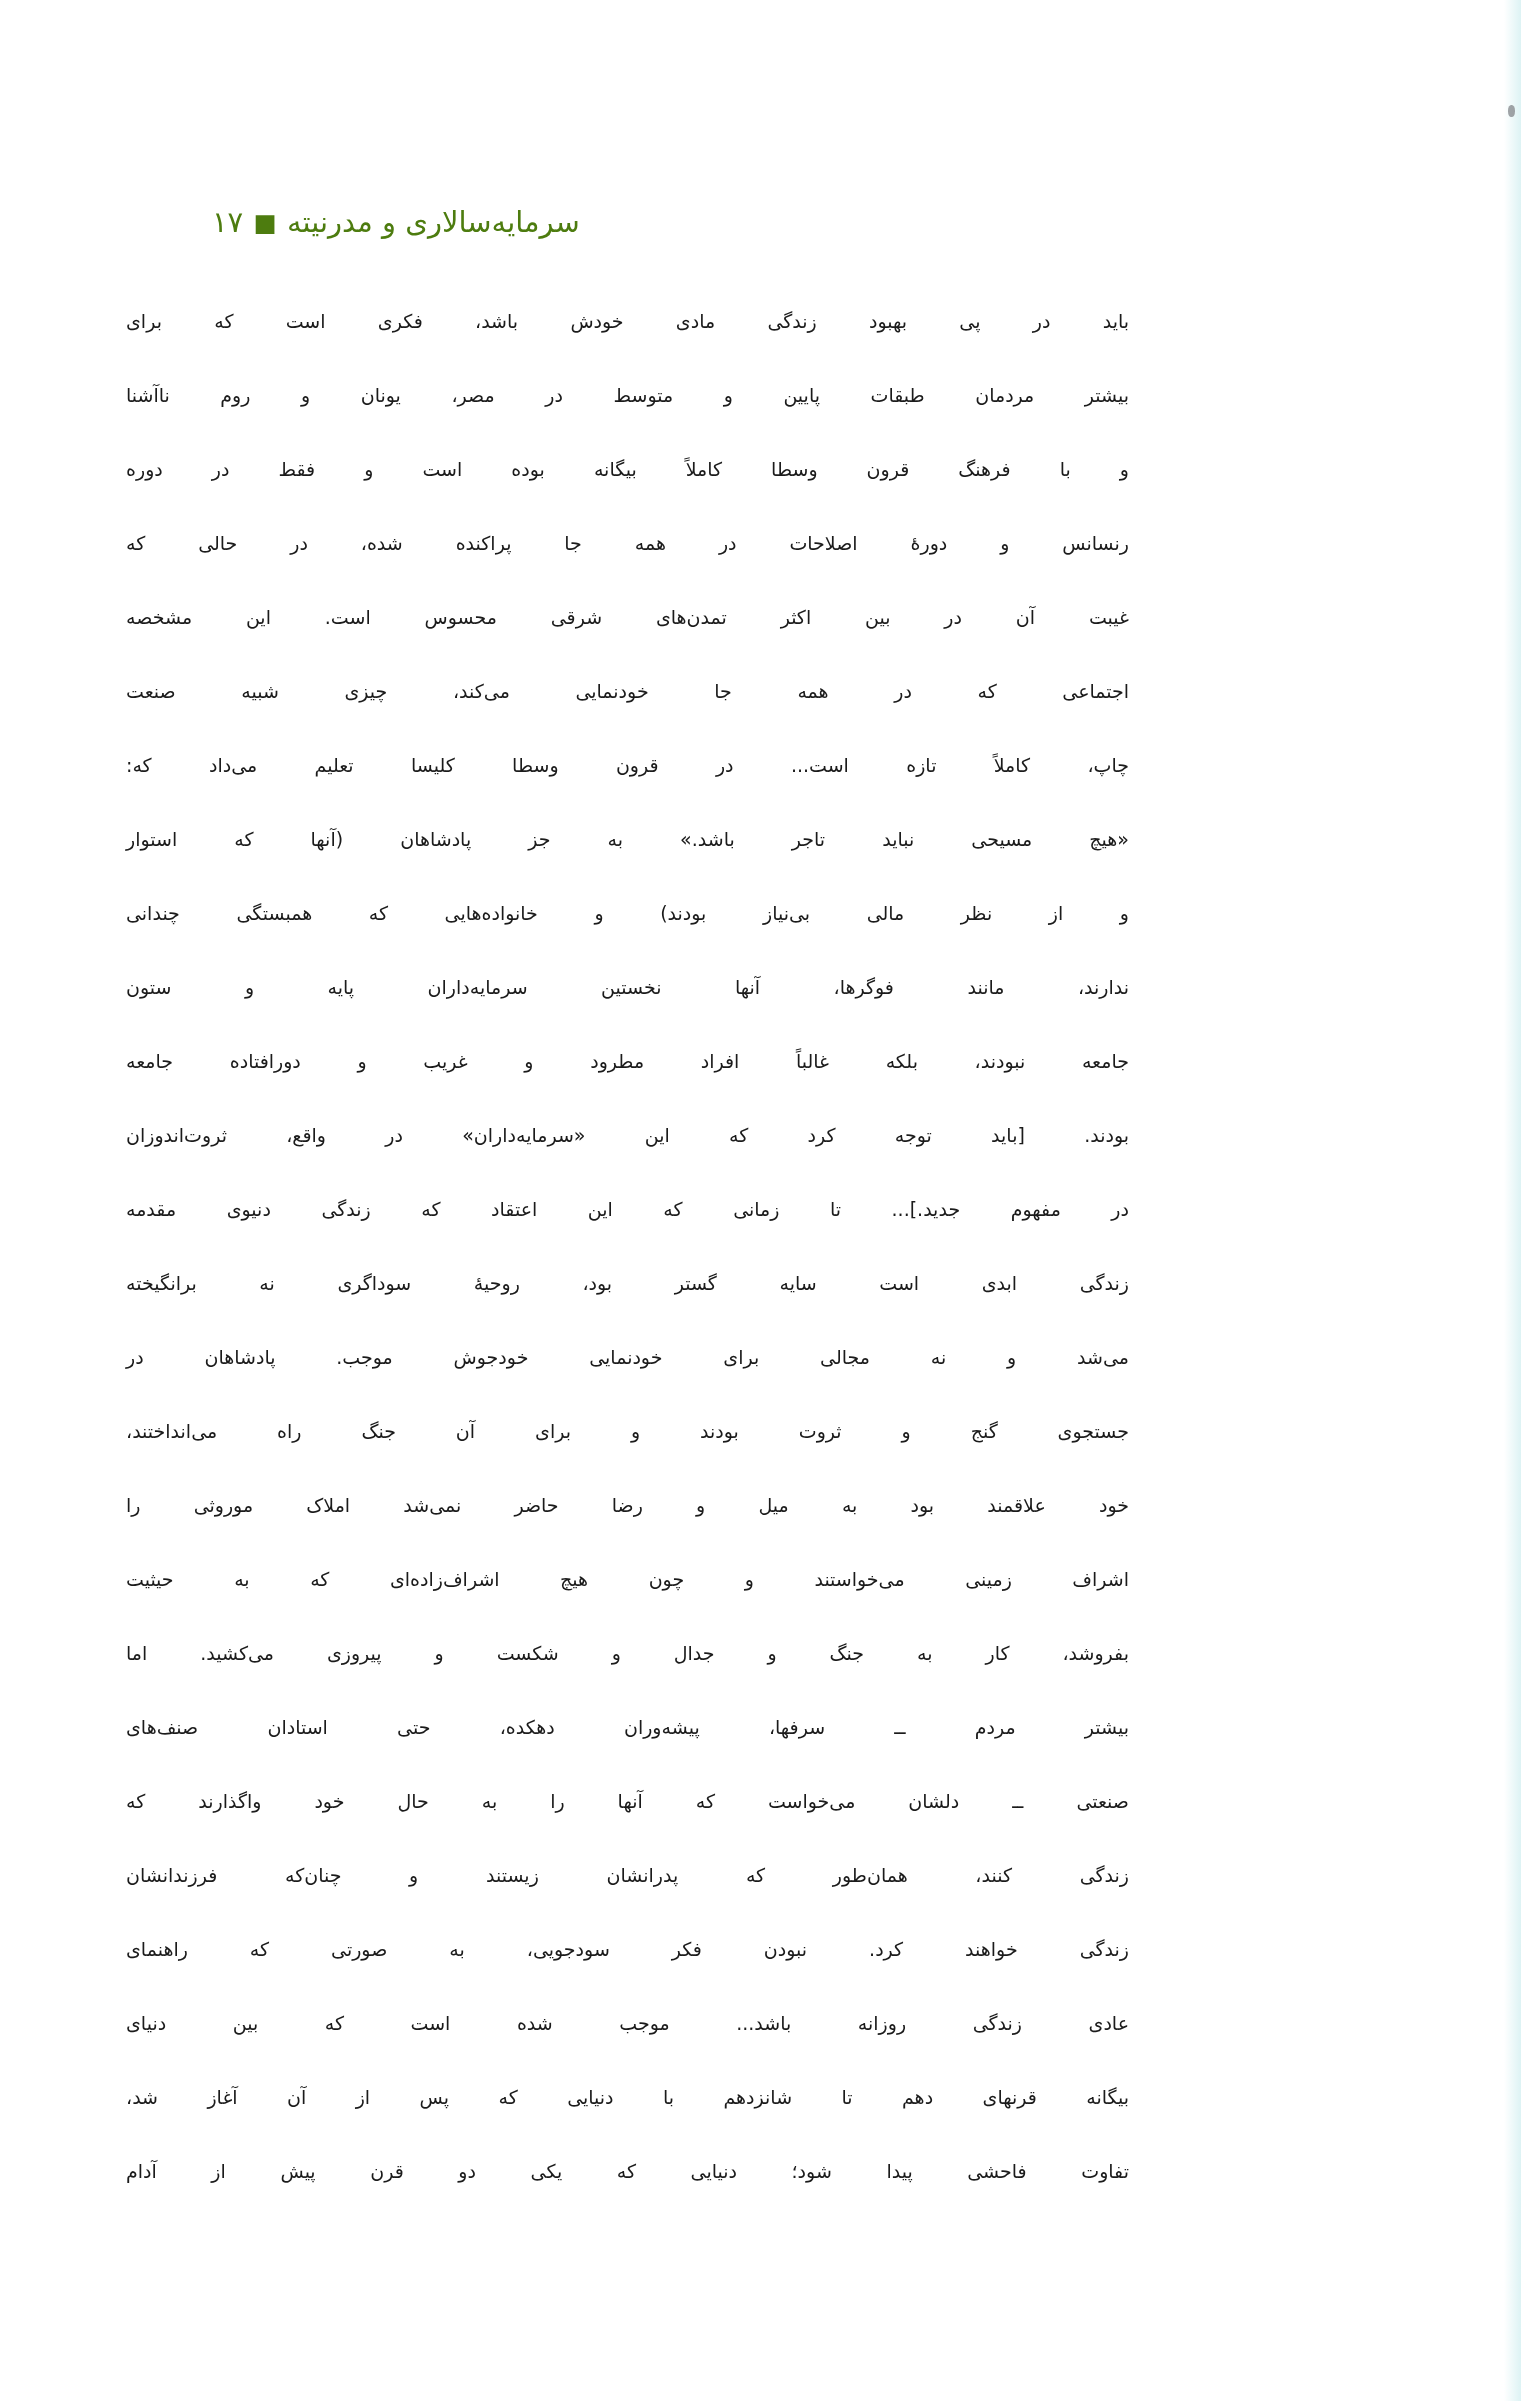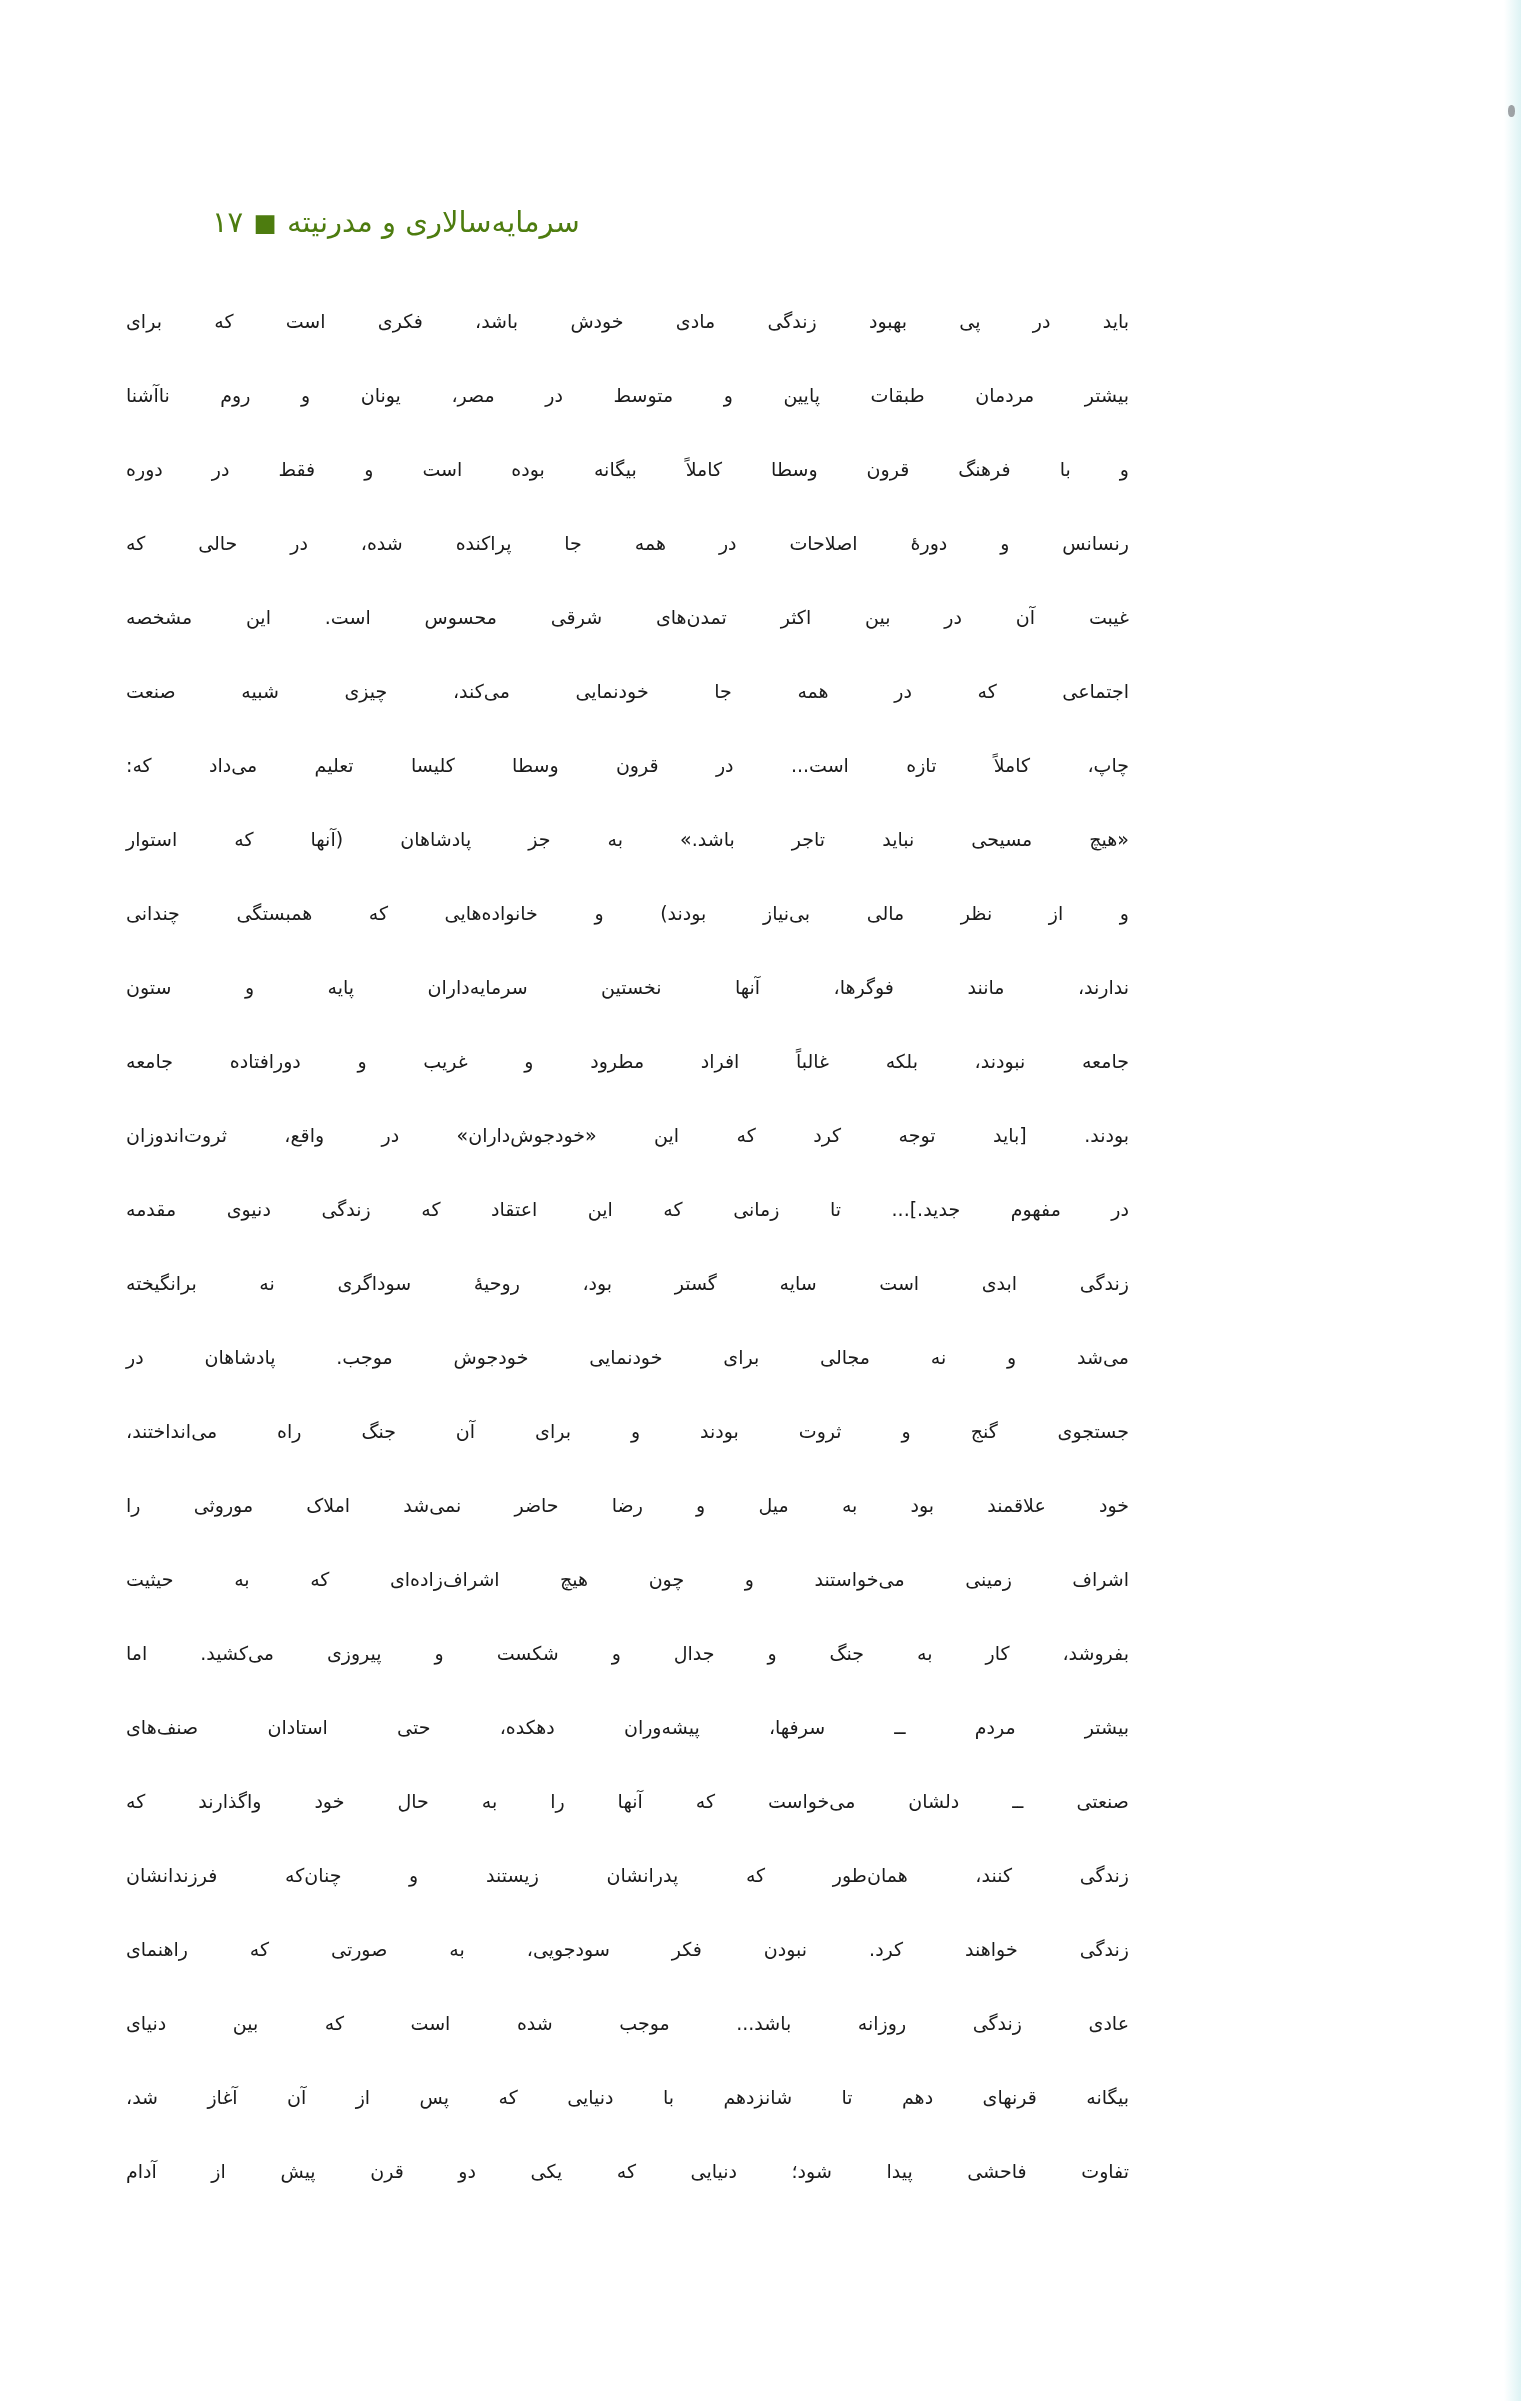--- a/index.html
+++ b/index.html
@@ -88,21 +88,21 @@
       <div class="line">بیشتر مردمان طبقات پایین و متوسط در مصر، یونان و روم ناآشنا</div>
       <div class="line">و با فرهنگ قرون وسطا کاملاً بیگانه بوده است و فقط در دوره</div>
       <div class="line">رنسانس و دورهٔ اصلاحات در همه جا پراکنده شده، در حالی که</div>
       <div class="line">غیبت آن در بین اکثر تمدن‌های شرقی محسوس است. این مشخصه</div>
       <div class="line">اجتماعی که در همه جا خودنمایی می‌کند، چیزی شبیه صنعت</div>
       <div class="line">چاپ، کاملاً تازه است... در قرون وسطا کلیسا تعلیم می‌داد که:</div>
       <div class="line">«هیچ مسیحی نباید تاجر باشد.» به جز پادشاهان (آنها که استوار</div>
       <div class="line">و از نظر مالی بی‌نیاز بودند) و خانواده‌هایی که همبستگی چندانی</div>
       <div class="line">ندارند، مانند فوگرها، آنها نخستین سرمایه‌داران پایه و ستون</div>
       <div class="line">جامعه نبودند، بلکه غالباً افراد مطرود و غریب و دورافتاده جامعه</div>
-      <div class="line">بودند. [باید توجه کرد که این «خودجوش‌داران» در واقع، ثروت‌اندوزان</div>
+      <div class="line">بودند. [باید توجه کرد که این «سرمایه‌داران» در واقع، ثروت‌اندوزان</div>
       <div class="line">در مفهوم جدید.]... تا زمانی که این اعتقاد که زندگی دنیوی مقدمه</div>
       <div class="line">زندگی ابدی است سایه گستر بود، روحیهٔ سوداگری نه برانگیخته</div>
       <div class="line">می‌شد و نه مجالی برای خودنمایی خودجوش موجب. پادشاهان در</div>
       <div class="line">جستجوی گنج و ثروت بودند و برای آن جنگ راه می‌انداختند،</div>
       <div class="line">خود علاقمند بود به میل و رضا حاضر نمی‌شد املاک موروثی را</div>
       <div class="line">اشراف زمینی می‌خواستند و چون هیچ اشراف‌زاده‌ای که به حیثیت</div>
       <div class="line">بفروشد، کار به جنگ و جدال و شکست و پیروزی می‌کشید. اما</div>
       <div class="line">بیشتر مردم ــ سرفها، پیشه‌وران دهکده، حتی استادان صنف‌های</div>
       <div class="line">صنعتی ــ دلشان می‌خواست که آنها را به حال خود واگذارند که</div>
       <div class="line">زندگی کنند، همان‌طور که پدرانشان زیستند و چنان‌که فرزندانشان</div>

